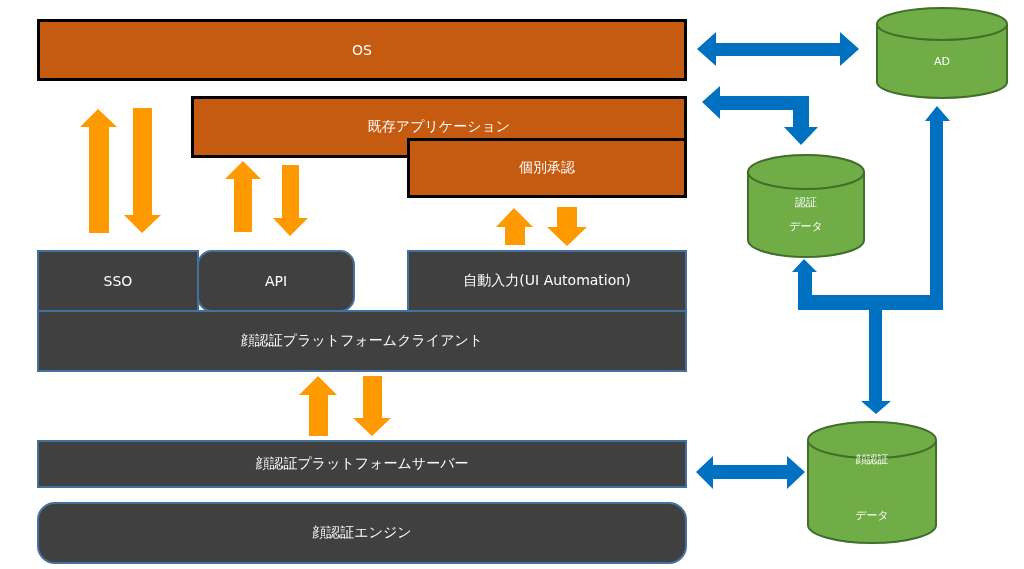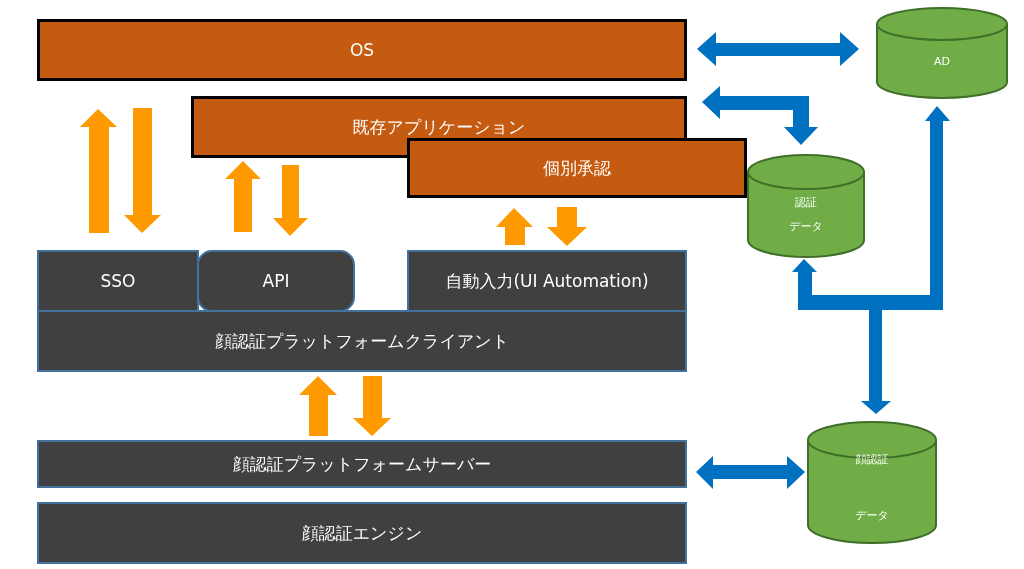--- a/index.html
+++ b/index.html
@@ -1,55 +1,55 @@
 <!DOCTYPE html>
 <html><head>
 <meta charset="utf-8">
 <style>
   html, body { margin: 0; padding: 0; background: #ffffff; }
   body { width: 1024px; height: 569px; position: relative; overflow: hidden;
          font-family: "DejaVu Sans", "Liberation Sans", sans-serif; }
   .box { position: absolute; box-sizing: border-box; display: flex; align-items: center;
-         justify-content: center; color: #ffffff; font-size: 17px; text-align: left; }
+         justify-content: center; color: #ffffff; font-size: 14px; text-align: left; }
   .orange { background: #c55a11; border: 3px solid #000000; }
   .blue { background: #404040; border: 2px solid #41719c; }
   svg.overlay { position: absolute; left: 0; top: 0; }
   .db-label { position: absolute; color: #ffffff; font-size: 11px; text-align: center;
               line-height: 24px; display: flex; flex-direction: column; align-items: center; justify-content: center; }
 </style>
 </head>
 <body>
 
 <div class="box orange" style="left:37px; top:19px; width:650px; height:62px;">
   <span>OS</span>
 </div>
 <div class="box orange" style="left:191px; top:96px; width:496px; height:62px;">
   <span>既存アプリケーション</span>
 </div>
-<div class="box orange" style="left:407px; top:138px; width:340px; height:60px;font-family:Liberation Mono, monospace;">
+<div class="box orange" style="left:407px; top:138px; width:280px; height:60px;font-family:Liberation Mono, monospace;">
   <span>個別承認</span>
 </div>
 
 <div class="box blue" style="left:37px; top:250px; width:162px; height:62px;">
   <span>SSO</span>
 </div>
 <div class="box blue" style="left:197px; top:250px; width:158px; height:62px;border-radius:15px;">
   <span>API</span>
 </div>
 <div class="box blue" style="left:407px; top:250px; width:280px; height:62px;">
   <span>自動入力(UI Automation)</span>
 </div>
 <div class="box blue" style="left:37px; top:310px; width:650px; height:62px;">
   <span>顔認証プラットフォームクライアント</span>
 </div>
 
 <div class="box blue" style="left:37px; top:440px; width:650px; height:48px;">
   <span>顔認証プラットフォームサーバー</span>
 </div>
-<div class="box blue" style="left:37px; top:502px; width:650px; height:62px;">
+<div class="box blue" style="left:37px; top:502px; width:650px; height:62px;border-radius:18px;">
   <span>顔認証エンジン</span>
 </div>
 
 <svg class="overlay" width="1024" height="569">
 
   <polygon fill="#ff9900" points="80,127 98,109 117,127 109,127 109,233 89,233 89,127"></polygon>
   <polygon fill="#ff9900" points="133,108 152,108 152,215 161,215 142,233 124,215 133,215"></polygon>
 
   <polygon fill="#ff9900" points="225,179 243,161 261,179 252,179 252,232 234,232 234,179"></polygon>
   <polygon fill="#ff9900" points="282,165 299,165 299,218 308,218 290,236 273,218 282,218"></polygon>

